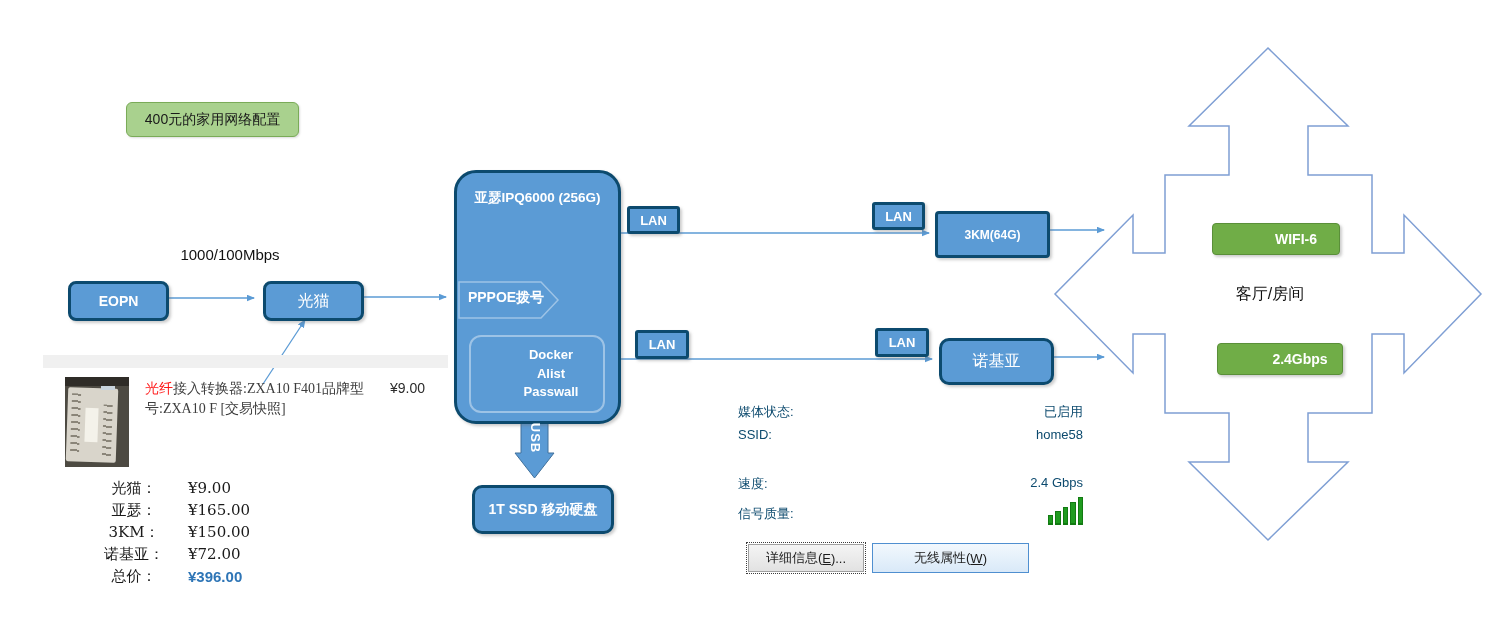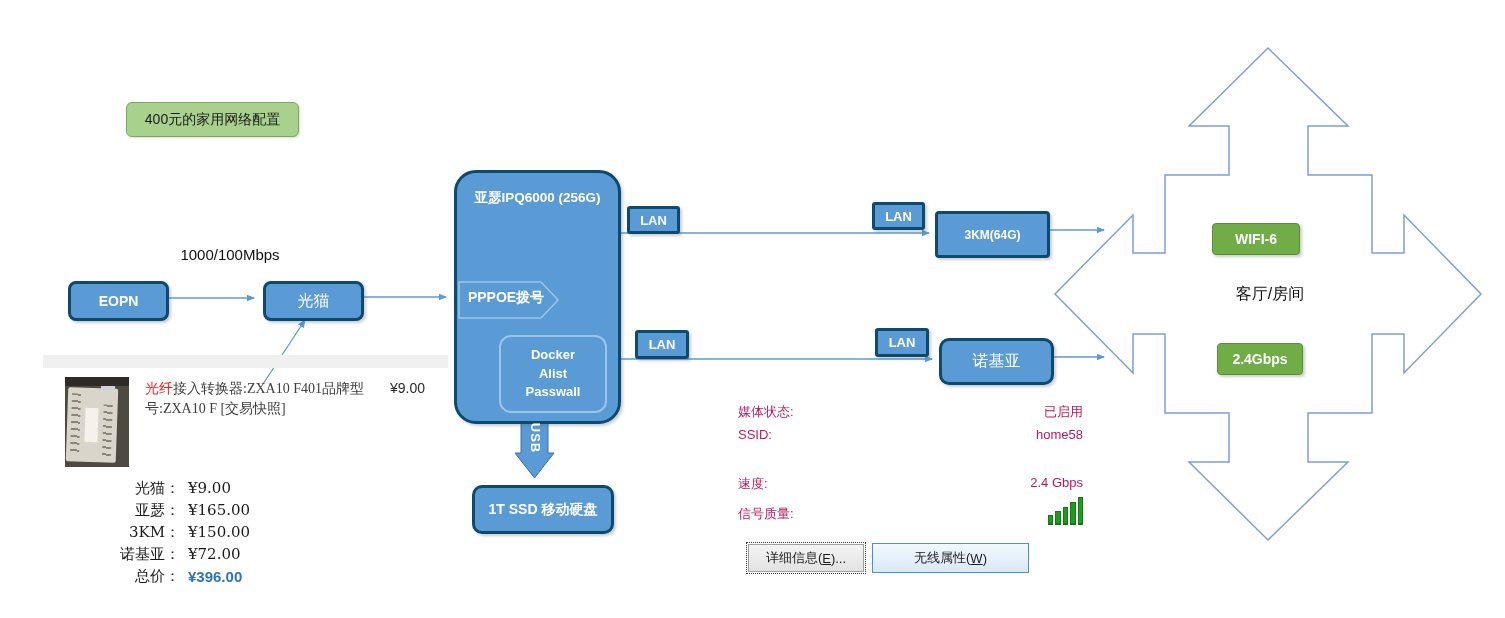--- a/index.html
+++ b/index.html
@@ -4,45 +4,45 @@
 <style>
   html,body{margin:0;padding:0;background:#fff;}
   .canvas{position:relative;width:1505px;height:618px;background:#ffffff;overflow:hidden;
           font-family:"Liberation Sans",sans-serif;color:#000;}
   svg.layer{position:absolute;left:0;top:0;width:1505px;height:618px;pointer-events:none;}
   .bluebox{position:absolute;background:#5b9bd5;border:3px solid #0c4a6e;color:#fff;
            display:flex;align-items:center;justify-content:center;text-align:center;
            box-shadow:2px 2px 3px rgba(110,110,110,.35);}
   .greenbox{position:absolute;background:#70ad47;border:1px solid #5a8f39;color:#fff;
             font-weight:bold;display:flex;align-items:center;justify-content:center;
-            border-radius:4px;box-shadow:2px 2px 3px rgba(110,110,110,.35);font-size:14px;}
+            border-radius:4px;box-shadow:2px 2px 3px rgba(110,110,110,.35);font-size:14px;padding-left:40px;}
   .graybox{position:absolute;background:#a5a5a5;border:1px solid #8c8c8c;color:#fff;
            display:flex;align-items:center;justify-content:center;border-radius:8px;
            box-shadow:2px 2px 3px rgba(110,110,110,.35);font-size:14px;}
   .lanbox{border-radius:3px;font-weight:bold;font-size:13px;}
   .titlebox{position:absolute;left:126px;top:78px;width:171px;height:33px;background:#a9d18e;
             border:1px solid #7aab58;border-radius:6px;display:flex;align-items:center;
             justify-content:center;font-size:14px;color:#1a1a1a;box-shadow:1px 1px 2px rgba(120,120,120,.25);margin-top:24px;}
   .router-title{position:absolute;left:0;top:16px;width:100%;text-align:center;
                 font-size:13.5px;font-weight:bold;color:#fff;}
   .pppoe-label{position:absolute;left:6px;top:116px;width:86px;text-align:center;
                font-size:14px;font-weight:bold;color:#fff;}
-  .docker-box{position:absolute;left:42px;top:162px;width:104px;height:74px;
+  .docker-box{position:absolute;left:12px;top:162px;width:104px;height:74px;
               border:2px solid #9dc3e6;border-radius:12px;display:flex;flex-direction:column;
               align-items:center;justify-content:center;font-size:13px;font-weight:bold;
-              color:#fff;line-height:1.45;}
+              color:#fff;line-height:1.45;padding-left:28px;}
   .plain-label{position:absolute;font-size:15px;color:#111;}
   .price-table{position:absolute;left:88px;top:477px;font-family:"DejaVu Serif","Liberation Serif",serif;
                font-size:15px;color:#1a1a1a;}
   .price-row{display:flex;height:22px;align-items:center;}
-  .price-row .pl{width:92px;text-align:right;}
+  .price-row .pl{width:92px;text-align:center;}
   .price-row .pv{margin-left:8px;min-width:70px;text-align:left;}
   .price-total .pv{color:#2e75b6;font-weight:bold;font-family:"Liberation Sans",sans-serif;}
   .status-row{position:absolute;left:738px;width:345px;display:flex;justify-content:space-between;
-              font-size:13px;color:#be185d;}
+              font-size:13px;color:#0c4a6e;}
   .sig-bars{position:absolute;left:1048px;top:498px;width:35px;height:27px;display:flex;
             align-items:flex-end;justify-content:flex-end;gap:2px;}
   .sig-bars span{display:block;width:4px;background:#1f9b1f;border:1px solid #127a12;border-bottom-width:2px;}
   .btn-details{position:absolute;left:748px;top:544px;width:114px;height:26px;
                background:linear-gradient(#f4f4f4,#e2e2e2);border:1px solid #a0a0a0;
                outline:1px dotted #3c3c3c;outline-offset:1px;display:flex;align-items:center;
                justify-content:center;font-size:13px;color:#1b1b1b;cursor:default;}
   .btn-wireless{position:absolute;left:872px;top:543px;width:155px;height:28px;
                 background:linear-gradient(#f2f8fd,#d9e9f8);border:1px solid #4f8fd0;
                 display:flex;align-items:center;justify-content:center;font-size:13px;color:#1b1b1b;cursor:default;}

